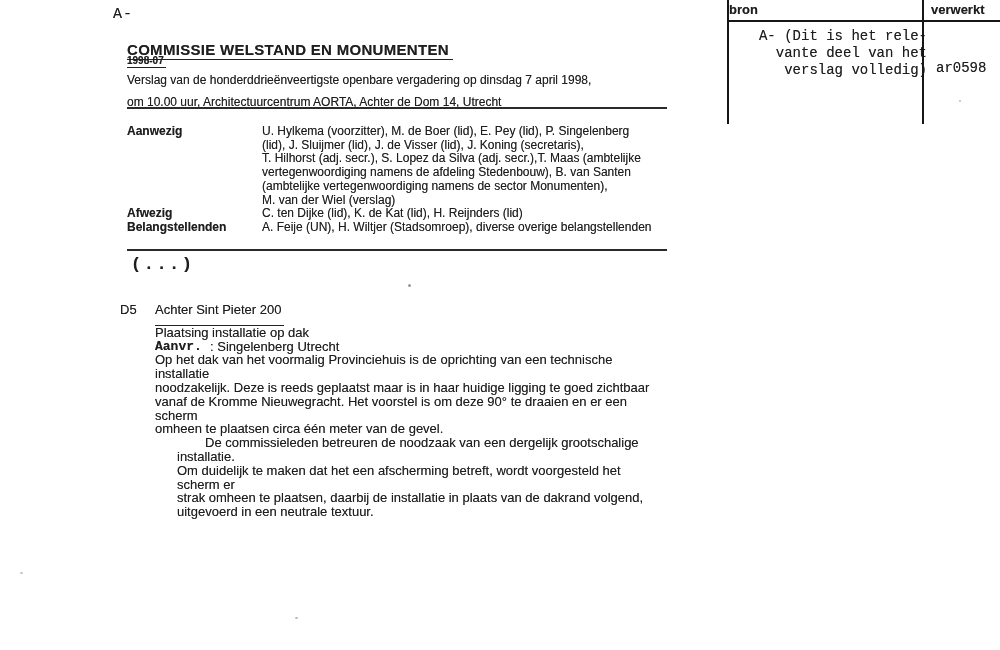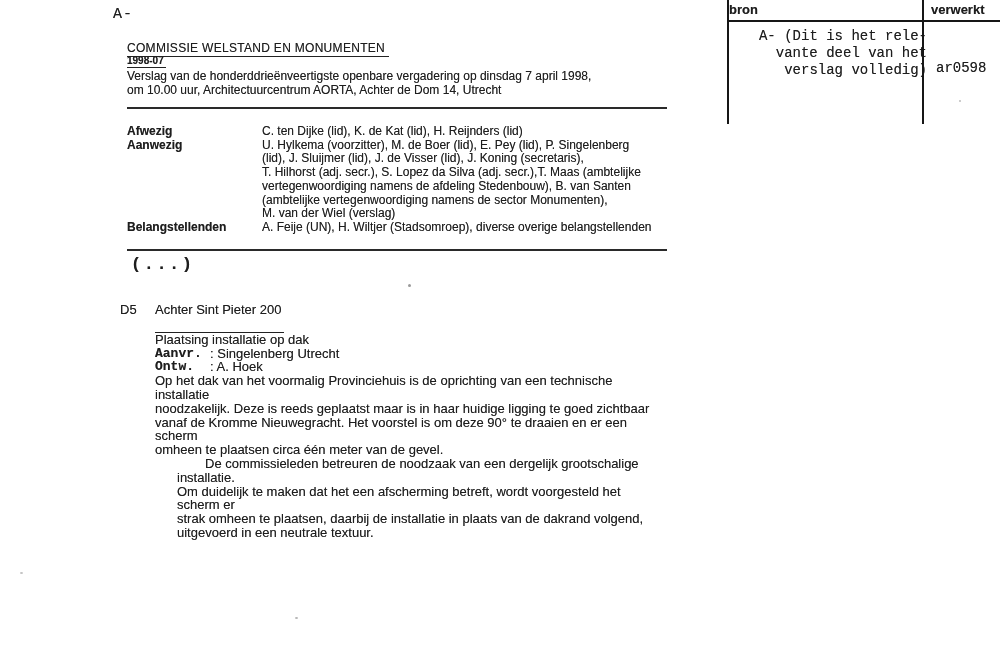--- a/index.html
+++ b/index.html
@@ -14,44 +14,44 @@
     text-shadow:0 0 0.35px rgba(25,25,25,0.55);
   }
   .mono{font-family:"Liberation Mono","DejaVu Sans Mono",monospace;}
   .abs{position:absolute;}
   .pre{white-space:pre-line;}
 
   
   .corner-mark{left:113px;top:6px;font-size:15px;letter-spacing:1px;}
 
   
-  .doc-title{left:127px;top:41px;font-size:12px;font-weight:normal;letter-spacing:0.3px;
+  .doc-title{left:127px;top:41px;font-size:15px;font-weight:bold;letter-spacing:0.3px;
              border-bottom:1.6px solid #222;padding-bottom:0.5px;padding-right:4px;}
   .doc-number{left:127px;top:55px;font-size:10px;font-weight:bold;
               border-bottom:1.6px solid #222;padding-bottom:0.5px;padding-right:2px;}
-  .doc-subtitle{left:127px;top:69px;font-size:12px;line-height:14px;width:560px;}
+  .doc-subtitle{left:127px;top:69px;font-size:12px;line-height:22px;width:560px;}
 
   .rule{height:2px;background:#2a2a2a;}
   .rule-top{left:127px;top:107px;width:540px;}
   .rule-bottom{left:127px;top:249px;width:540px;}
 
   
   .attendance{left:127px;top:125px;width:545px;font-size:12px;line-height:13.7px;}
   .att-row{display:flex;align-items:flex-start;}
   .att-label{width:135px;flex:0 0 135px;font-weight:bold;}
   .att-value{width:410px;}
 
   
   .omission{left:131px;top:255px;font-size:17px;font-weight:bold;letter-spacing:2.5px;}
 
   
   .agenda{left:120px;top:303px;font-size:13px;line-height:13.8px;display:flex;}
   .agenda-code{width:35px;flex:0 0 35px;}
   .agenda-body{width:495px;}
-  .agenda-address{display:inline-block;border-bottom:1.4px solid #222;padding-bottom:15px;padding-right:3px;}
+  .agenda-address{display:inline-block;border-bottom:1.4px solid #222;padding-bottom:8px;padding-right:3px;}
   .field-row{display:flex;}
   .field-label{width:55px;flex:0 0 55px;font-weight:bold;font-family:Liberation Mono, monospace;}
   .para{margin:0;}
   .para2{text-indent:28px;margin-left:22px;}
 
   
   .stamp{left:727px;top:0;width:273px;height:124px;border-left:2px solid #161616;}
   .stamp-divider{position:absolute;left:193px;top:0;width:2px;height:124px;background:#161616;}
   .stamp-header{display:flex;height:20px;border-bottom:2px solid #161616;}
   .stamp-h-bron{width:195px;flex:0 0 195px;text-align:left;font-weight:bold;font-size:13px;line-height:19px;}
@@ -76,31 +76,31 @@
 
   <div class="abs doc-title">COMMISSIE WELSTAND EN MONUMENTEN</div>
   <div class="abs doc-number">1998-07</div>
   <div class="abs doc-subtitle pre">Verslag van de honderddrieënveertigste openbare vergadering op dinsdag 7 april 1998,
 om 10.00 uur, Architectuurcentrum AORTA, Achter de Dom 14, Utrecht</div>
 
   <div class="abs rule rule-top"></div>
 
   <div class="abs attendance">
     <div class="att-row">
-      <div class="att-label">Afwezig</div>
-      <div class="att-value pre">C. ten Dijke (lid), K. de Kat (lid), H. Reijnders (lid)</div>
-    </div>
-    <div class="att-row">
       <div class="att-label">Aanwezig</div>
       <div class="att-value pre">U. Hylkema (voorzitter), M. de Boer (lid), E. Pey (lid), P. Singelenberg
 (lid), J. Sluijmer (lid), J. de Visser (lid), J. Koning (secretaris),
 T. Hilhorst (adj. secr.), S. Lopez da Silva (adj. secr.),T. Maas (ambtelijke
 vertegenwoordiging namens de afdeling Stedenbouw), B. van Santen
 (ambtelijke vertegenwoordiging namens de sector Monumenten),
 M. van der Wiel (verslag)</div>
+    </div>
+    <div class="att-row">
+      <div class="att-label">Afwezig</div>
+      <div class="att-value pre">C. ten Dijke (lid), K. de Kat (lid), H. Reijnders (lid)</div>
     </div>
     <div class="att-row">
       <div class="att-label">Belangstellenden</div>
       <div class="att-value pre">A. Feije (UN), H. Wiltjer (Stadsomroep), diverse overige belangstellenden</div>
     </div>
   </div>
 
   <div class="abs rule rule-bottom"></div>
 
   <div class="abs omission mono">(...)</div>
@@ -108,24 +108,20 @@
   <div class="abs agenda">
     <div class="agenda-code">D5</div>
     <div class="agenda-body">
       <div>
         <span class="agenda-address">Achter Sint Pieter 200</span>
       </div>
       <div>Plaatsing installatie op dak</div>
       <div class="field-row">
         <div class="field-label">Aanvr.</div>
         <div class="field-value">: Singelenberg Utrecht</div>
-      </div>
-      <div class="field-row">
-        <div class="field-label">Ontw.</div>
-        <div class="field-value">: A. Hoek</div>
       </div>
       <p class="para pre">Op het dak van het voormalig Provinciehuis is de oprichting van een technische installatie
 noodzakelijk. Deze is reeds geplaatst maar is in haar huidige ligging te goed zichtbaar
 vanaf de Kromme Nieuwegracht. Het voorstel is om deze 90° te draaien en er een scherm
 omheen te plaatsen circa één meter van de gevel.</p>
       <p class="para para2 pre">De commissieleden betreuren de noodzaak van een dergelijk grootschalige installatie.
 Om duidelijk te maken dat het een afscherming betreft, wordt voorgesteld het scherm er
 strak omheen te plaatsen, daarbij de installatie in plaats van de dakrand volgend,
 uitgevoerd in een neutrale textuur.</p>
     </div>

